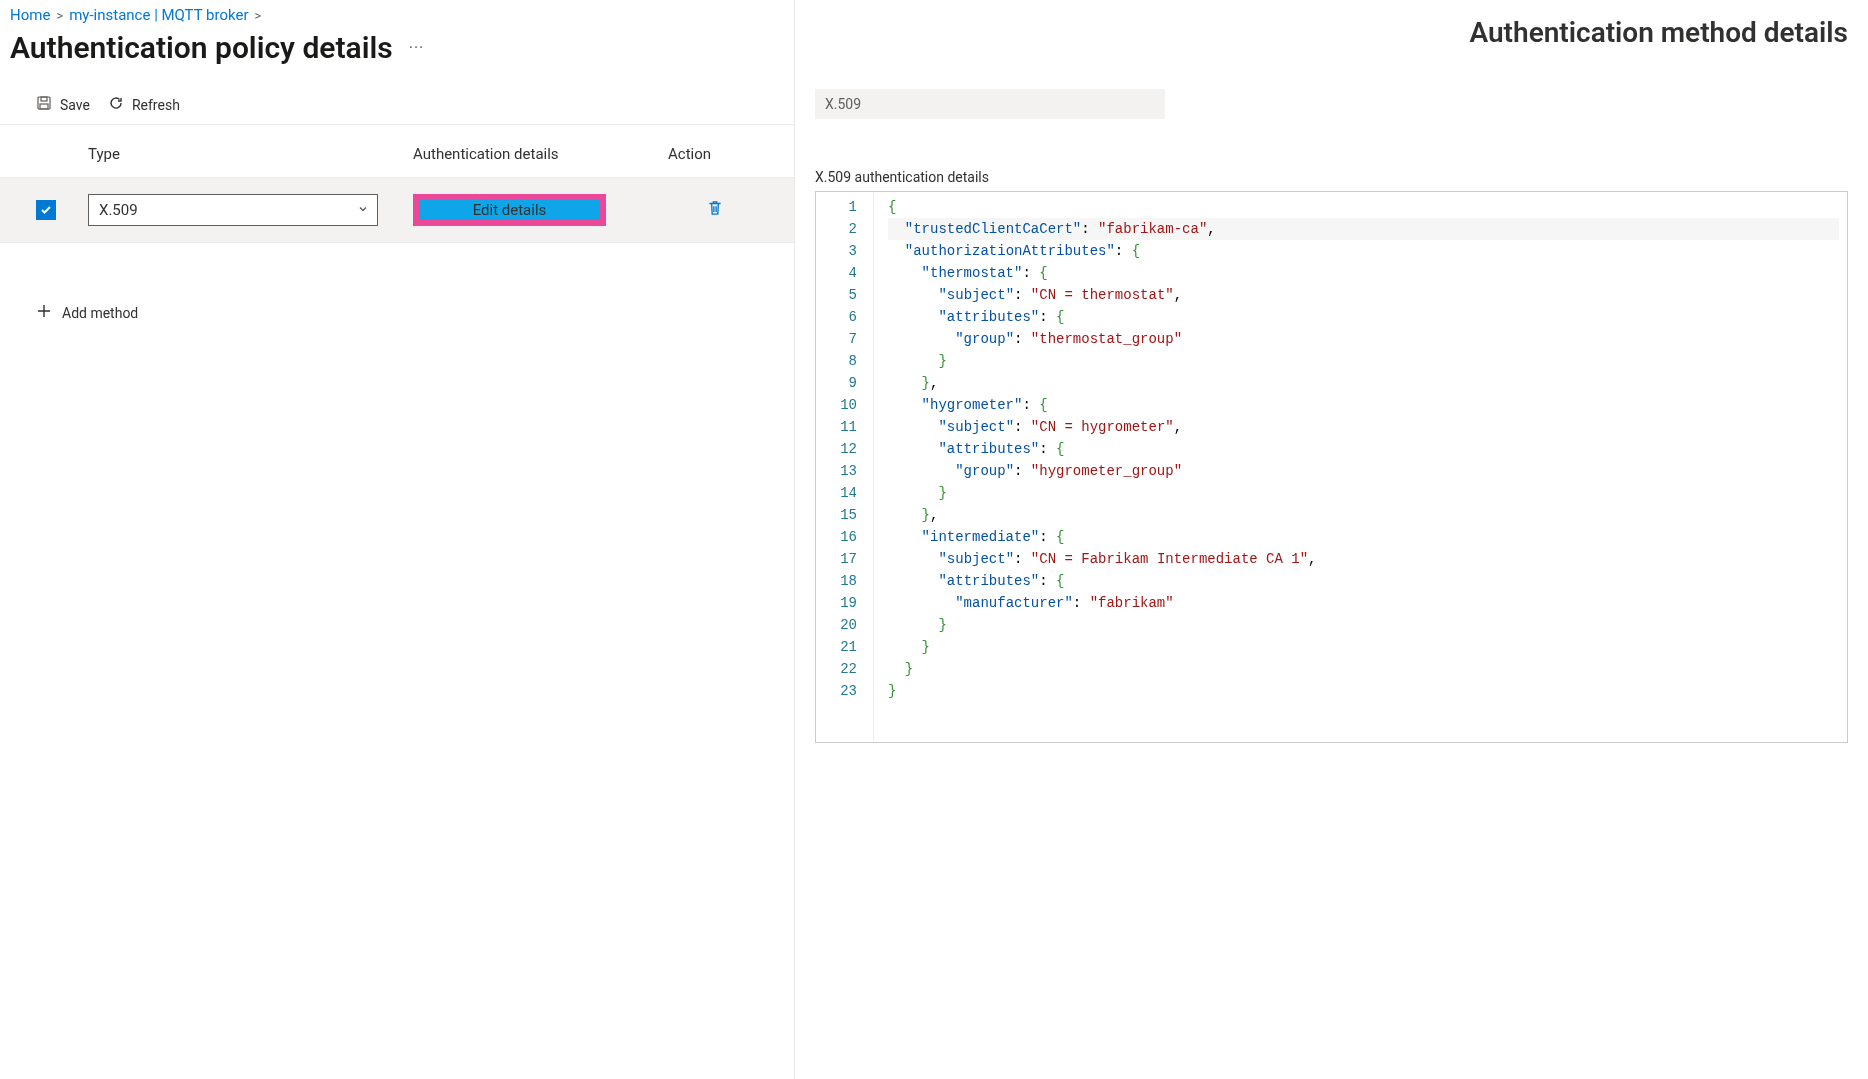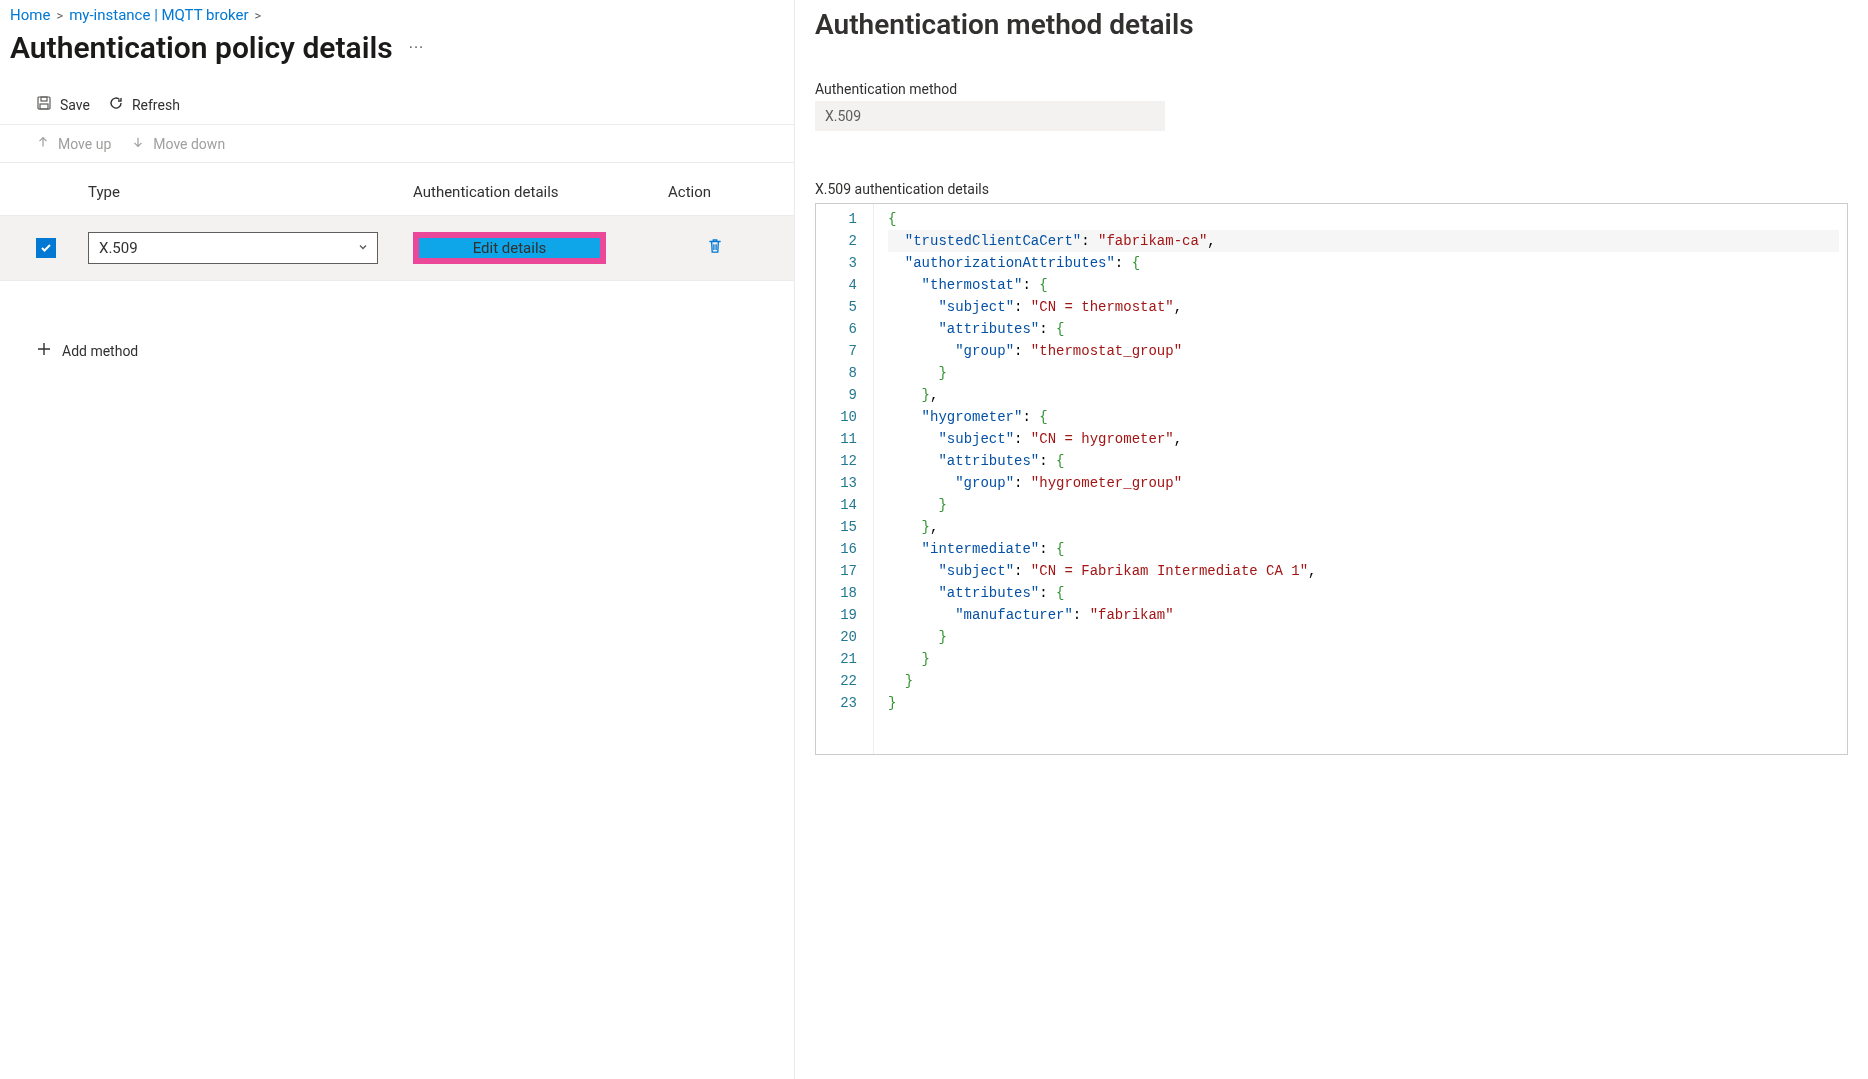--- a/index.html
+++ b/index.html
@@ -117,21 +117,21 @@
   display: flex;
   align-items: center;
   gap: 10px;
   padding: 16px 36px;
   color: #323130;
   cursor: pointer;
   margin-top: 44px;
 }
 .add-row svg { width: 16px; height: 16px; stroke:#323130; }
 
-.right-title { font-size: 28px; font-weight: 600; padding: 8px 0 40px 0; }
+.right-title { font-size: 28px; font-weight: 600; padding: 16px 0 40px 0; text-align: right; }
 .right-field-label { font-size: 14px; color: #323130; margin-bottom: 4px; }
 .right-readonly {
   background: #f3f2f1;
   padding: 7px 10px;
   font-size: 14px;
   color: #605e5c;
   width: 350px;
   margin-bottom: 50px;
 }
 .code-editor {
@@ -186,38 +186,20 @@
         <svg viewBox="0 0 16 16" fill="none" stroke="#323130" stroke-width="1.4">
             <path d="M13 8a5 5 0 1 1-1.5-3.5"></path>
             <path d="M13 3v3h-3"></path>
           </svg>
       </span>
       <span>Refresh</span>
     </div>
   </div>
 
 
-  <div class="move-toolbar">
-    <div class="move-btn">
-      <span>
-        <svg width="14" height="14" viewBox="0 0 16 16" fill="none" stroke="#a19f9d" stroke-width="1.4">
-            <path d="M8 13V3M4 7l4-4 4 4"></path>
-          </svg>
-      </span>
-      <span>Move up</span>
-    </div>
-    <div class="move-btn">
-      <span>
-        <svg width="14" height="14" viewBox="0 0 16 16" fill="none" stroke="#a19f9d" stroke-width="1.4">
-            <path d="M8 3v10M4 9l4 4 4-4"></path>
-          </svg>
-      </span>
-      <span>Move down</span>
-    </div>
-  </div>
 
   <div class="table-header-row">
     <div class="col-check"></div>
     <div class="col-type">Type</div>
     <div class="col-details">Authentication details</div>
     <div class="col-action">Action</div>
   </div>
 
   <div class="data-row">
     <div class="col-check">
@@ -258,21 +240,20 @@
       <svg viewBox="0 0 16 16" fill="none" stroke="#323130" stroke-width="1.4">
           <path d="M8 2v12M2 8h12"></path>
         </svg>
     </span>
     <span>Add method</span>
   </div>
 </div>
 
 <div class="right-panel">
   <div class="right-title">Authentication method details</div>
-  <div class="right-field-label">Authentication method</div>
   <div class="right-readonly">X.509</div>
 
   <div class="right-field-label" style="margin-bottom:6px;">X.509 authentication details</div>
   <div class="code-editor">
     <div class="gutter" id="gutter" style="white-space: pre;">1
 2
 3
 4
 5
 6

